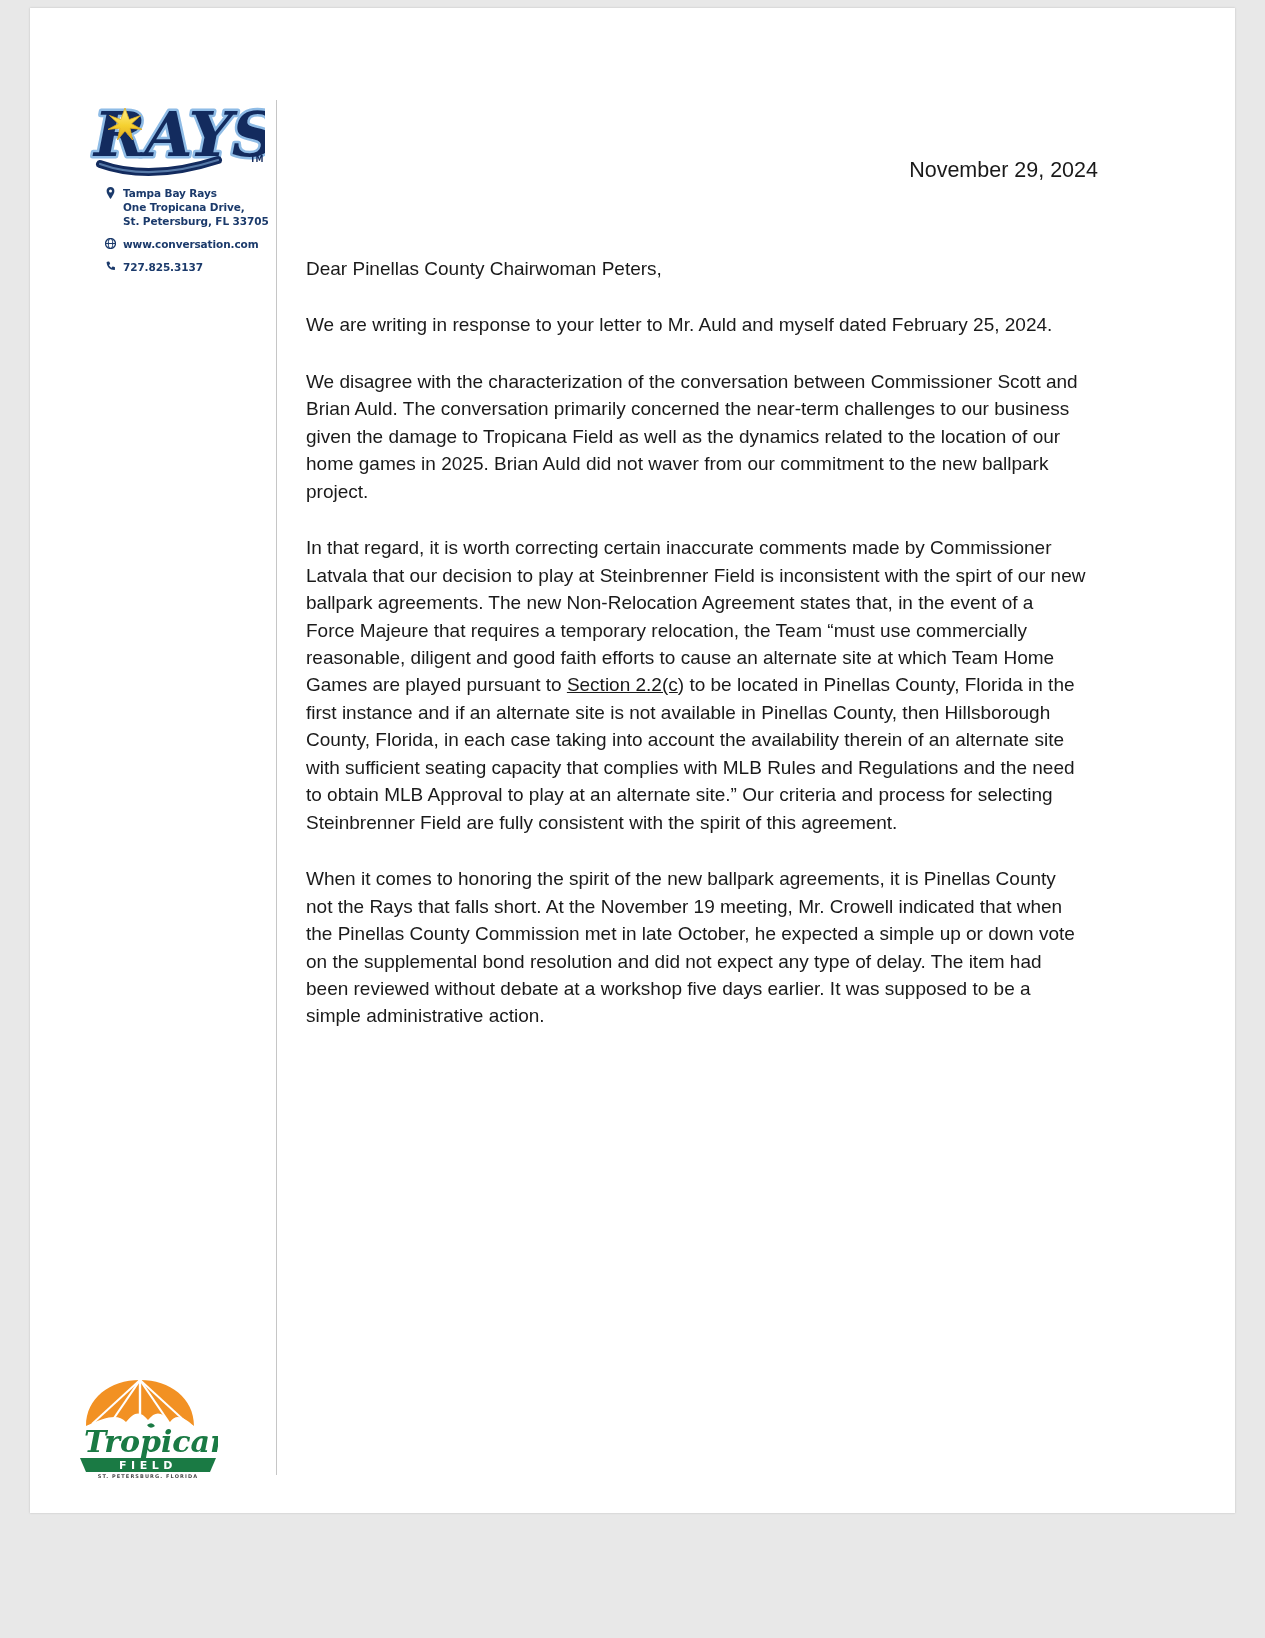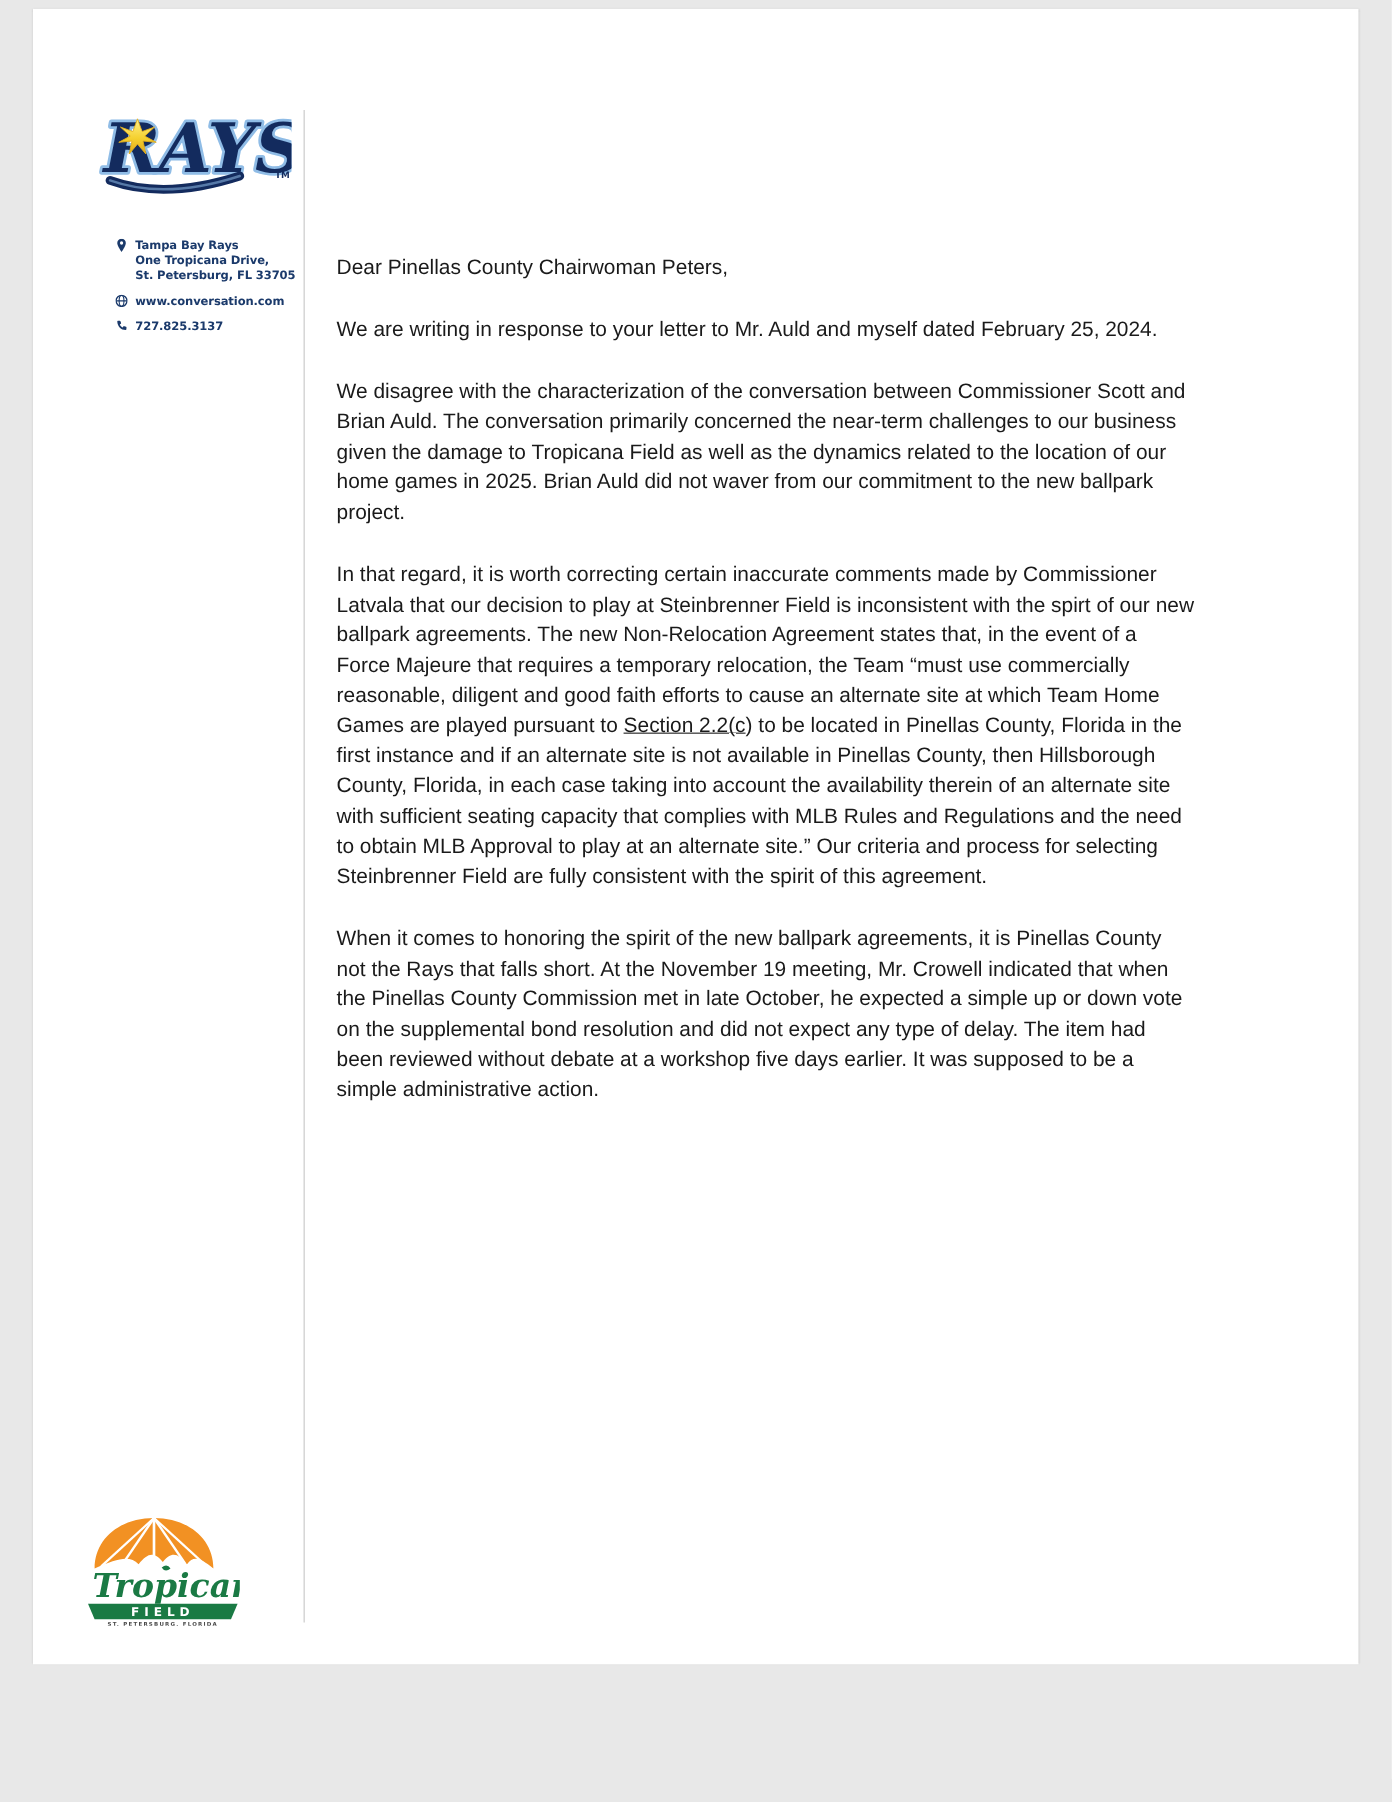--- a/index.html
+++ b/index.html
@@ -34,21 +34,20 @@
 
   .rays-logo {
     position: relative;
     width: 175px;
     height: 88px;
     margin-left: 8px;
   }
   .rays-logo svg { display: block; }
 
   .contact-block {
-    margin-top: 30px;
     margin-left: 22px;
   }
   .contact-row {
     display: flex;
     align-items: flex-start;
     margin-bottom: 9px;
   }
   .contact-icon {
     width: 13px;
     min-width: 13px;
@@ -212,20 +211,21 @@
       <g>
         <path d="M2 90 L138 90 L132 104 L8 104 Z" fill="#1A7A44"></path>
         <text x="70" y="101" text-anchor="middle" font-family="DejaVu Sans, sans-serif" font-size="11" font-weight="bold" fill="#ffffff" letter-spacing="4.5">FIELD</text>
       </g>
       <text x="70" y="110" text-anchor="middle" font-family="DejaVu Sans, sans-serif" font-size="5" font-weight="bold" fill="#4a4a4a" letter-spacing="1.1">ST. PETERSBURG, FLORIDA</text>
     </svg>
   </div>
 
   <div class="body-col">
 
+    <div class="date-line">November 29, 2024</div>
 
     <div class="letter-text">
 
       <p>Dear Pinellas County Chairwoman Peters,</p>
 
       <p>We are writing in response to your letter to Mr. Auld and myself dated February 25, 2024.</p>
 
       <p>We disagree with the characterization of the conversation between Commissioner Scott and Brian Auld. The conversation primarily concerned the near-term challenges to our business given the damage to Tropicana Field as well as the dynamics related to the location of our home games in 2025. Brian Auld did not waver from our commitment to the new ballpark project.</p>
 
       <p><span>In that regard, it is worth correcting certain inaccurate comments made by Commissioner Latvala that our decision to play at Steinbrenner Field is inconsistent with the spirt of our new ballpark agreements. The new Non-Relocation Agreement states that, in the event of a Force Majeure that requires a temporary relocation, the Team “must use commercially reasonable, diligent and good faith efforts to cause an alternate site at which Team Home Games are played pursuant to </span><span class="u-ref">Section 2.2(c</span><span>) to be located in Pinellas County, Florida in the first instance and if an alternate site is not available in Pinellas County, then Hillsborough County, Florida, in each case taking into account the availability therein of an alternate site with sufficient seating capacity that complies with MLB Rules and Regulations and the need to obtain MLB Approval to play at an alternate site.” Our criteria and process for selecting Steinbrenner Field are fully consistent with the spirit of this agreement.</span></p>

